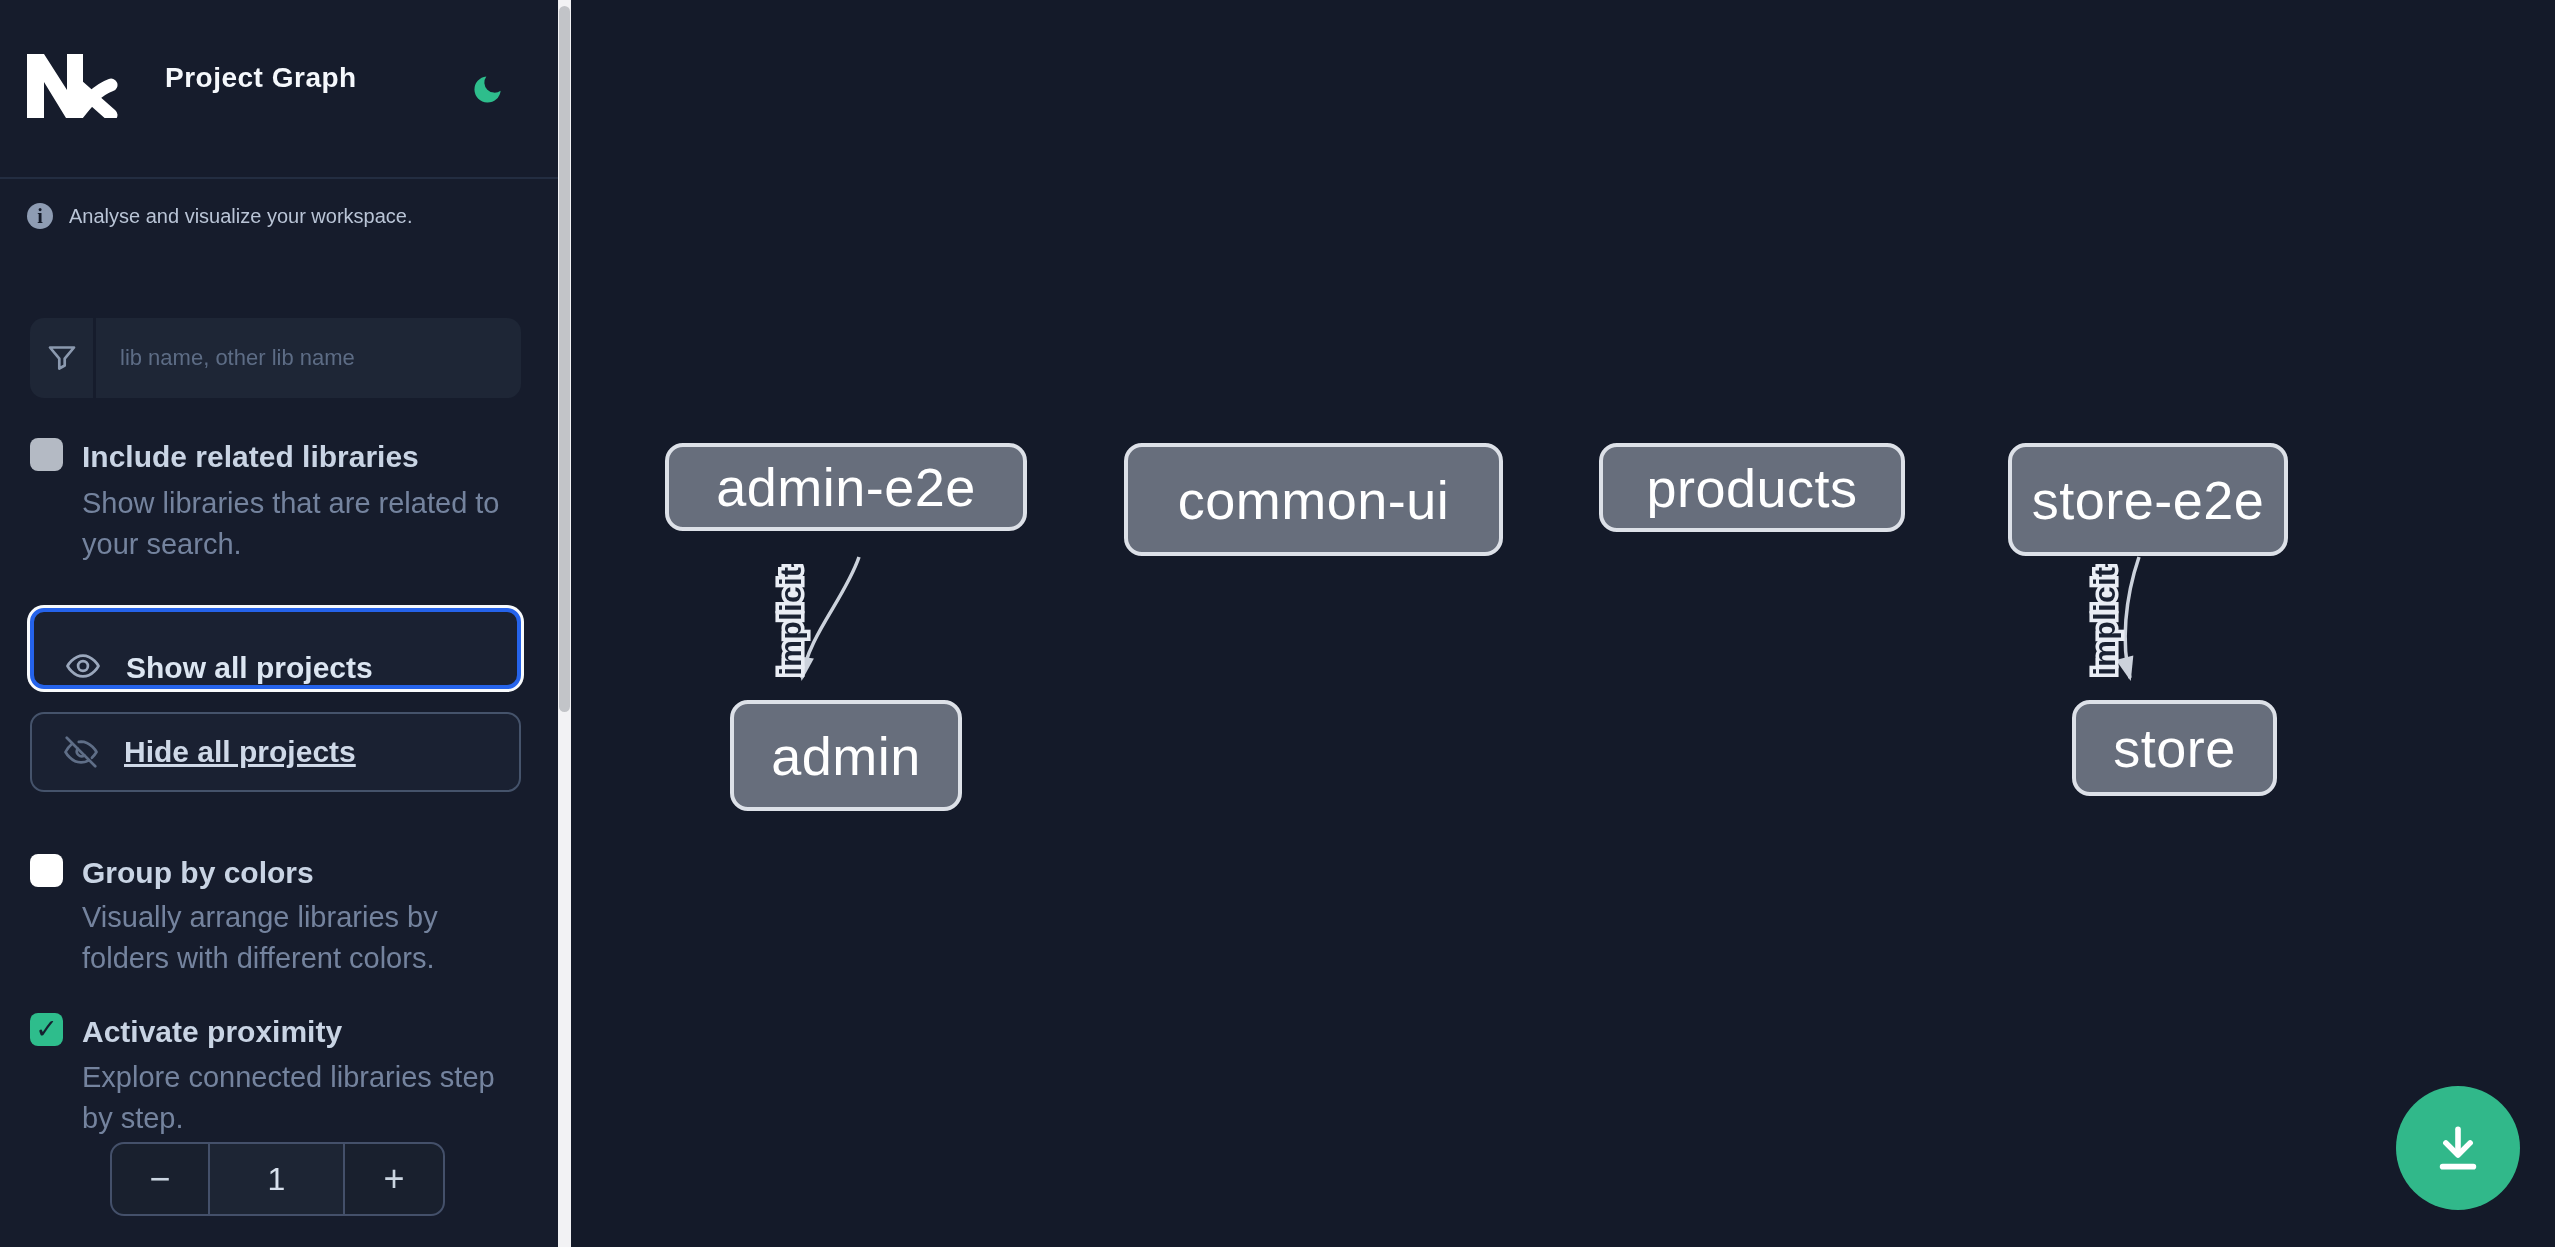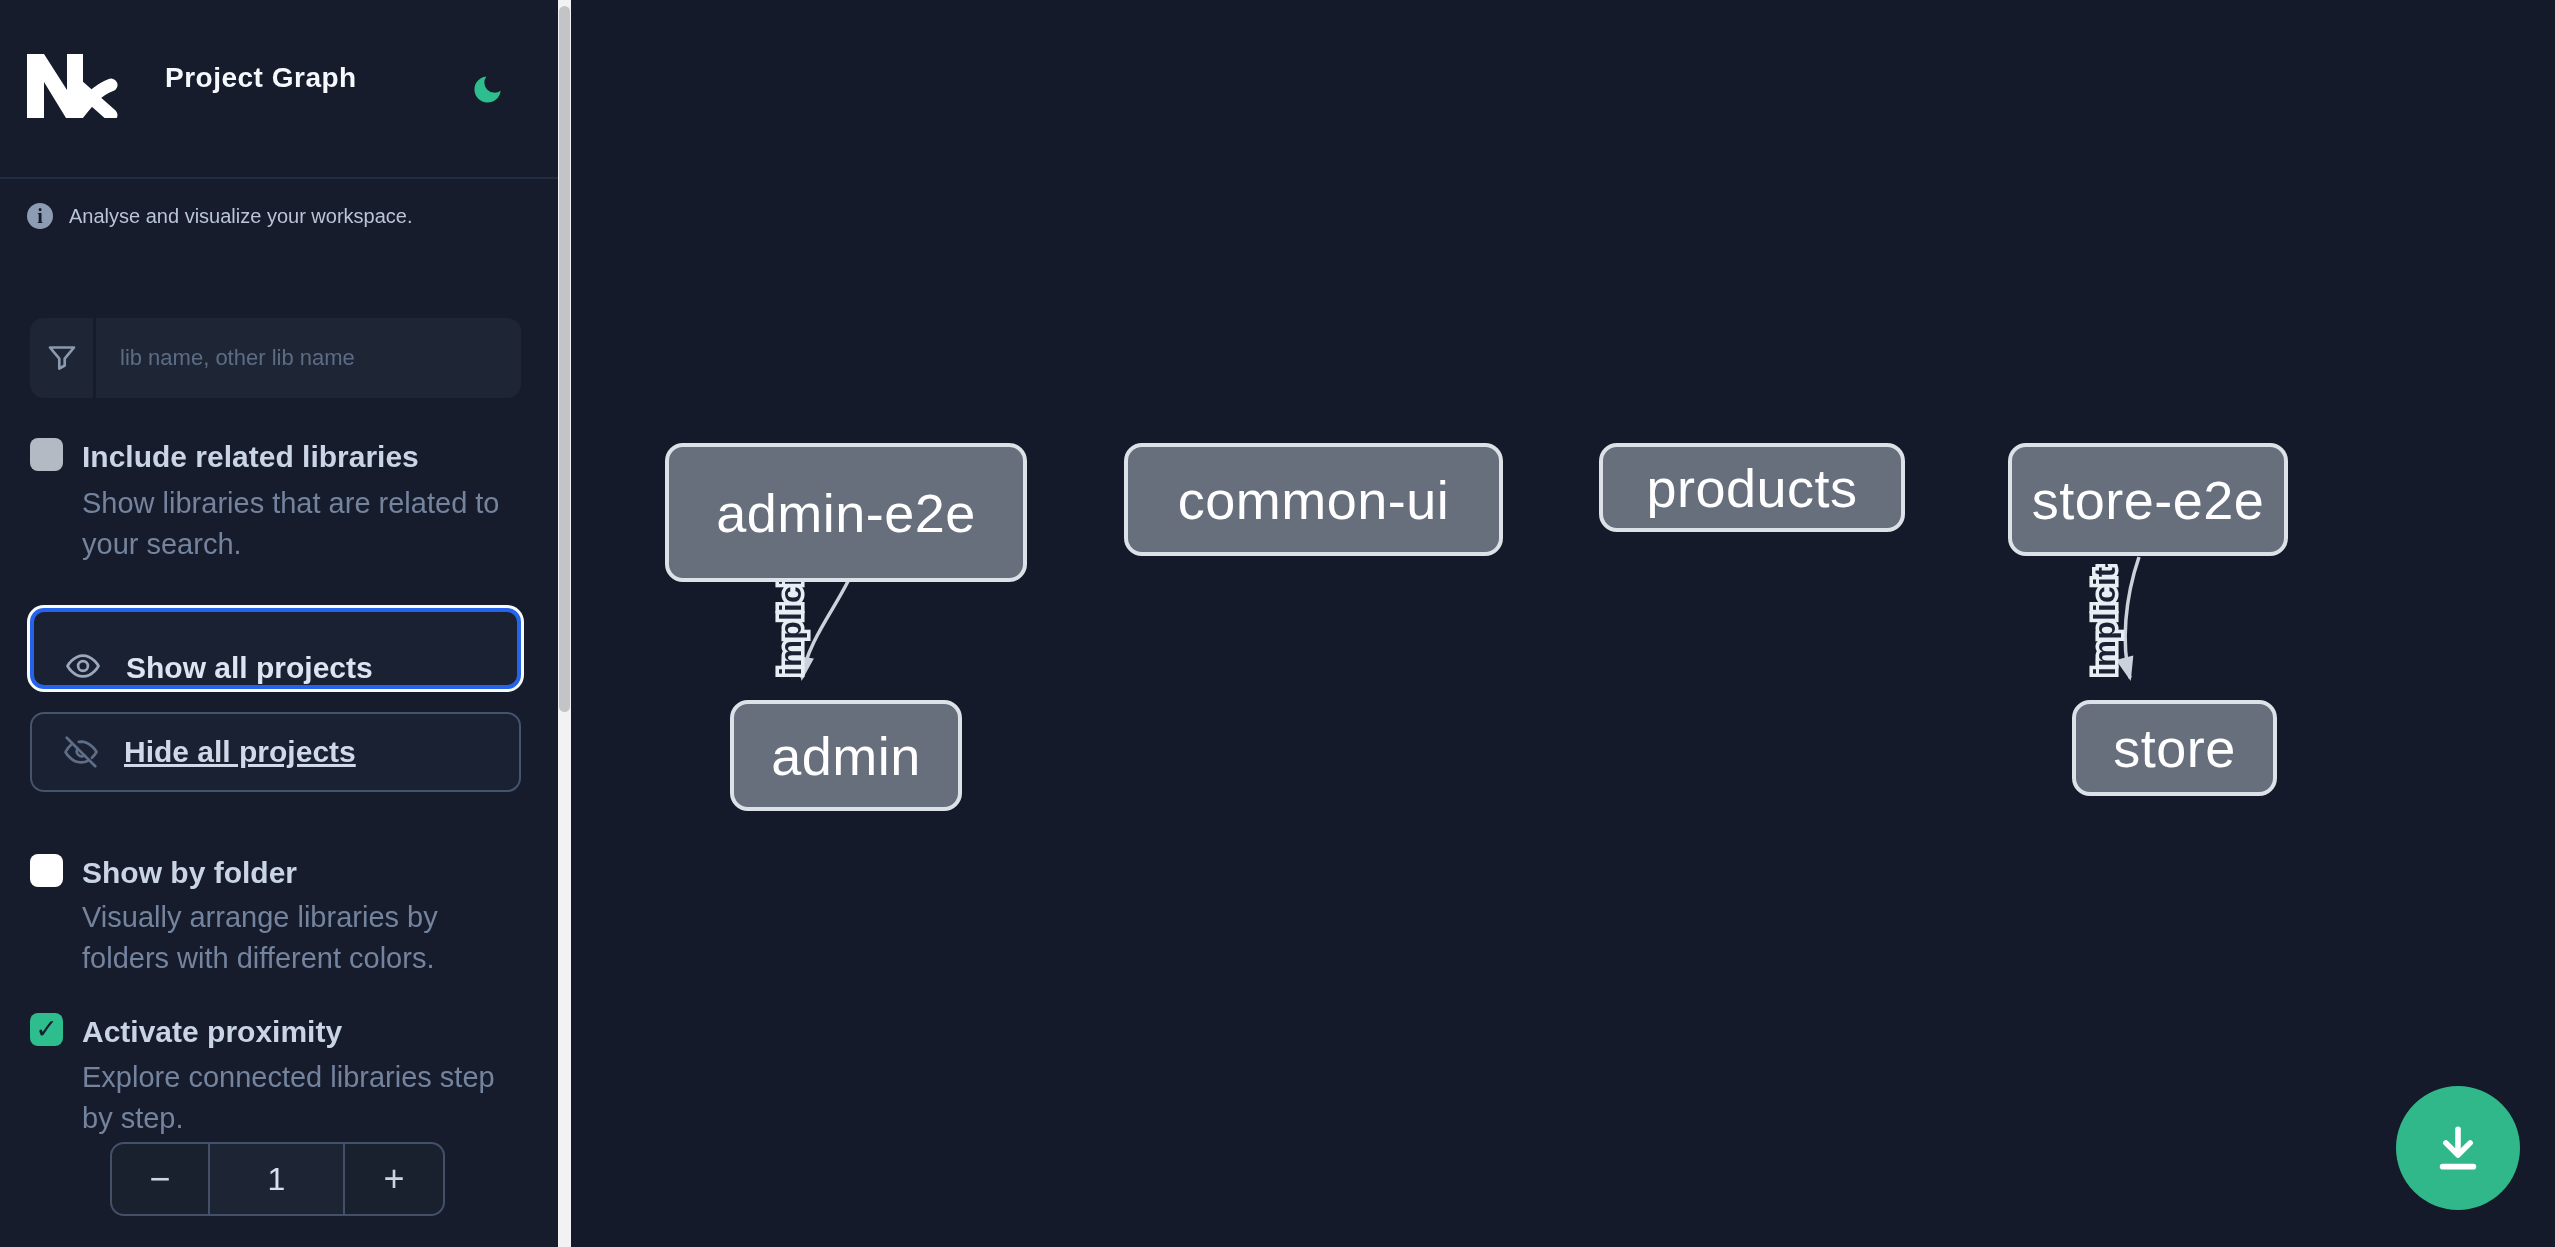--- a/index.html
+++ b/index.html
@@ -175,21 +175,21 @@
   <button class="side-btn btn-hide">
     <svg width="38" height="38" viewBox="0 0 24 24" fill="none" stroke="#5f6e87" stroke-width="1.7" stroke-linecap="round" stroke-linejoin="round">
       <path d="M3 3l18 18"></path>
       <path d="M10.6 5.6A10 10 0 0 1 12 5.4c6.2 0 9.8 6.6 9.8 6.6a17.5 17.5 0 0 1-2.9 3.6M6.4 6.8A16.7 16.7 0 0 0 2.2 12s3.6 6.6 9.8 6.6a9.7 9.7 0 0 0 4.9-1.3"></path>
       <path d="M9.9 9.9a3.1 3.1 0 0 0 4.3 4.3"></path>
     </svg>
     <span>Hide all projects</span>
   </button>
 
   <div class="checkbox cb-white" style="top:854px"></div>
-  <div class="opt-label" style="top:855px">Show by folder</div>
+  <div class="opt-label" style="top:855px">Group by colors</div>
   <div class="opt-desc" style="top:897px">Visually arrange libraries by
 folders with different colors.</div>
 
   <div class="checkbox cb-green" style="top:1013px">✓</div>
   <div class="opt-label" style="top:1014px">Activate proximity</div>
   <div class="opt-desc" style="top:1057px">Explore connected libraries step
 by step.</div>
 
   <div class="stepper">
     <div class="step-btn step-minus">−</div>
@@ -212,21 +212,21 @@
   </defs>
 
   <path d="M 859 557 C 845 598 808 636 802 678" fill="none" stroke="#ccd2dc" stroke-width="3.5" marker-end="url(#arrow)"></path>
   <text class="edge-label-text" x="793" y="621" transform="rotate(-90 793 621)" text-anchor="middle" dominant-baseline="middle">implicit</text>
 
   <path d="M 2139 557 C 2125 598 2121 644 2130 678" fill="none" stroke="#ccd2dc" stroke-width="3.5" marker-end="url(#arrow)"></path>
   <text class="edge-label-text" x="2107" y="621" transform="rotate(-90 2107 621)" text-anchor="middle" dominant-baseline="middle">implicit</text>
 </svg>
 
 <div>
-    <div class="node" style="left: 665px; top: 443px; width: 362px; height: 139px;">admin-e2e</div>
+    <div class="node" style="left: 665px; top: 443px; width: 362px; height: 88px;">admin-e2e</div>
     <div class="node" style="left: 1124px; top: 443px; width: 379px; height: 113px;">common-ui</div>
     <div class="node" style="left: 1599px; top: 443px; width: 306px; height: 89px;">products</div>
     <div class="node" style="left: 2008px; top: 443px; width: 280px; height: 113px;">store-e2e</div>
     <div class="node" style="left: 730px; top: 700px; width: 232px; height: 111px;">admin</div>
     <div class="node" style="left: 2072px; top: 700px; width: 205px; height: 96px;">store</div>
   </div>
 
 <button class="fab">
   <svg width="56" height="56" viewBox="0 0 24 24" fill="none" stroke="#ffffff" stroke-width="2.4" stroke-linecap="round" stroke-linejoin="round">
     <path d="M12 4v10.5"></path>

